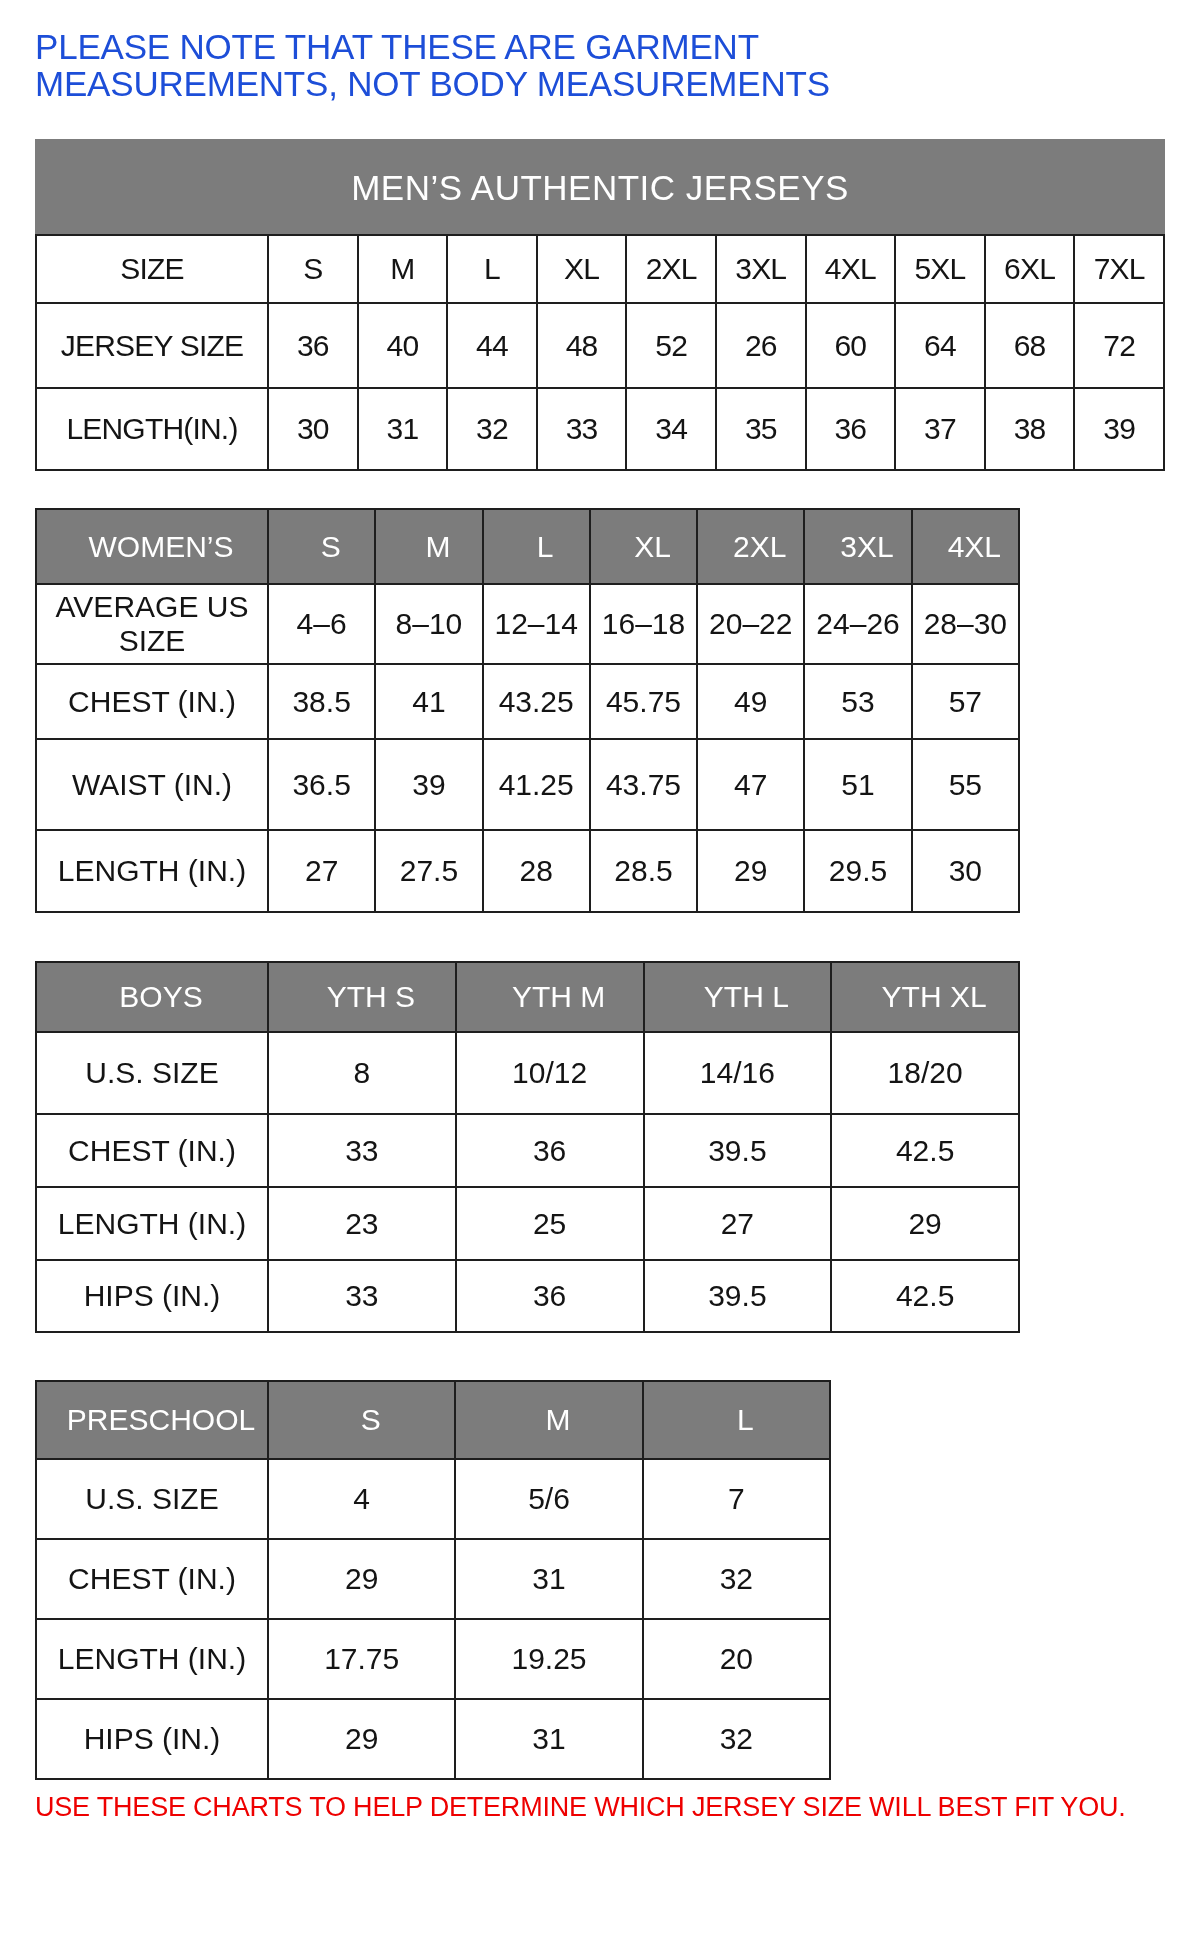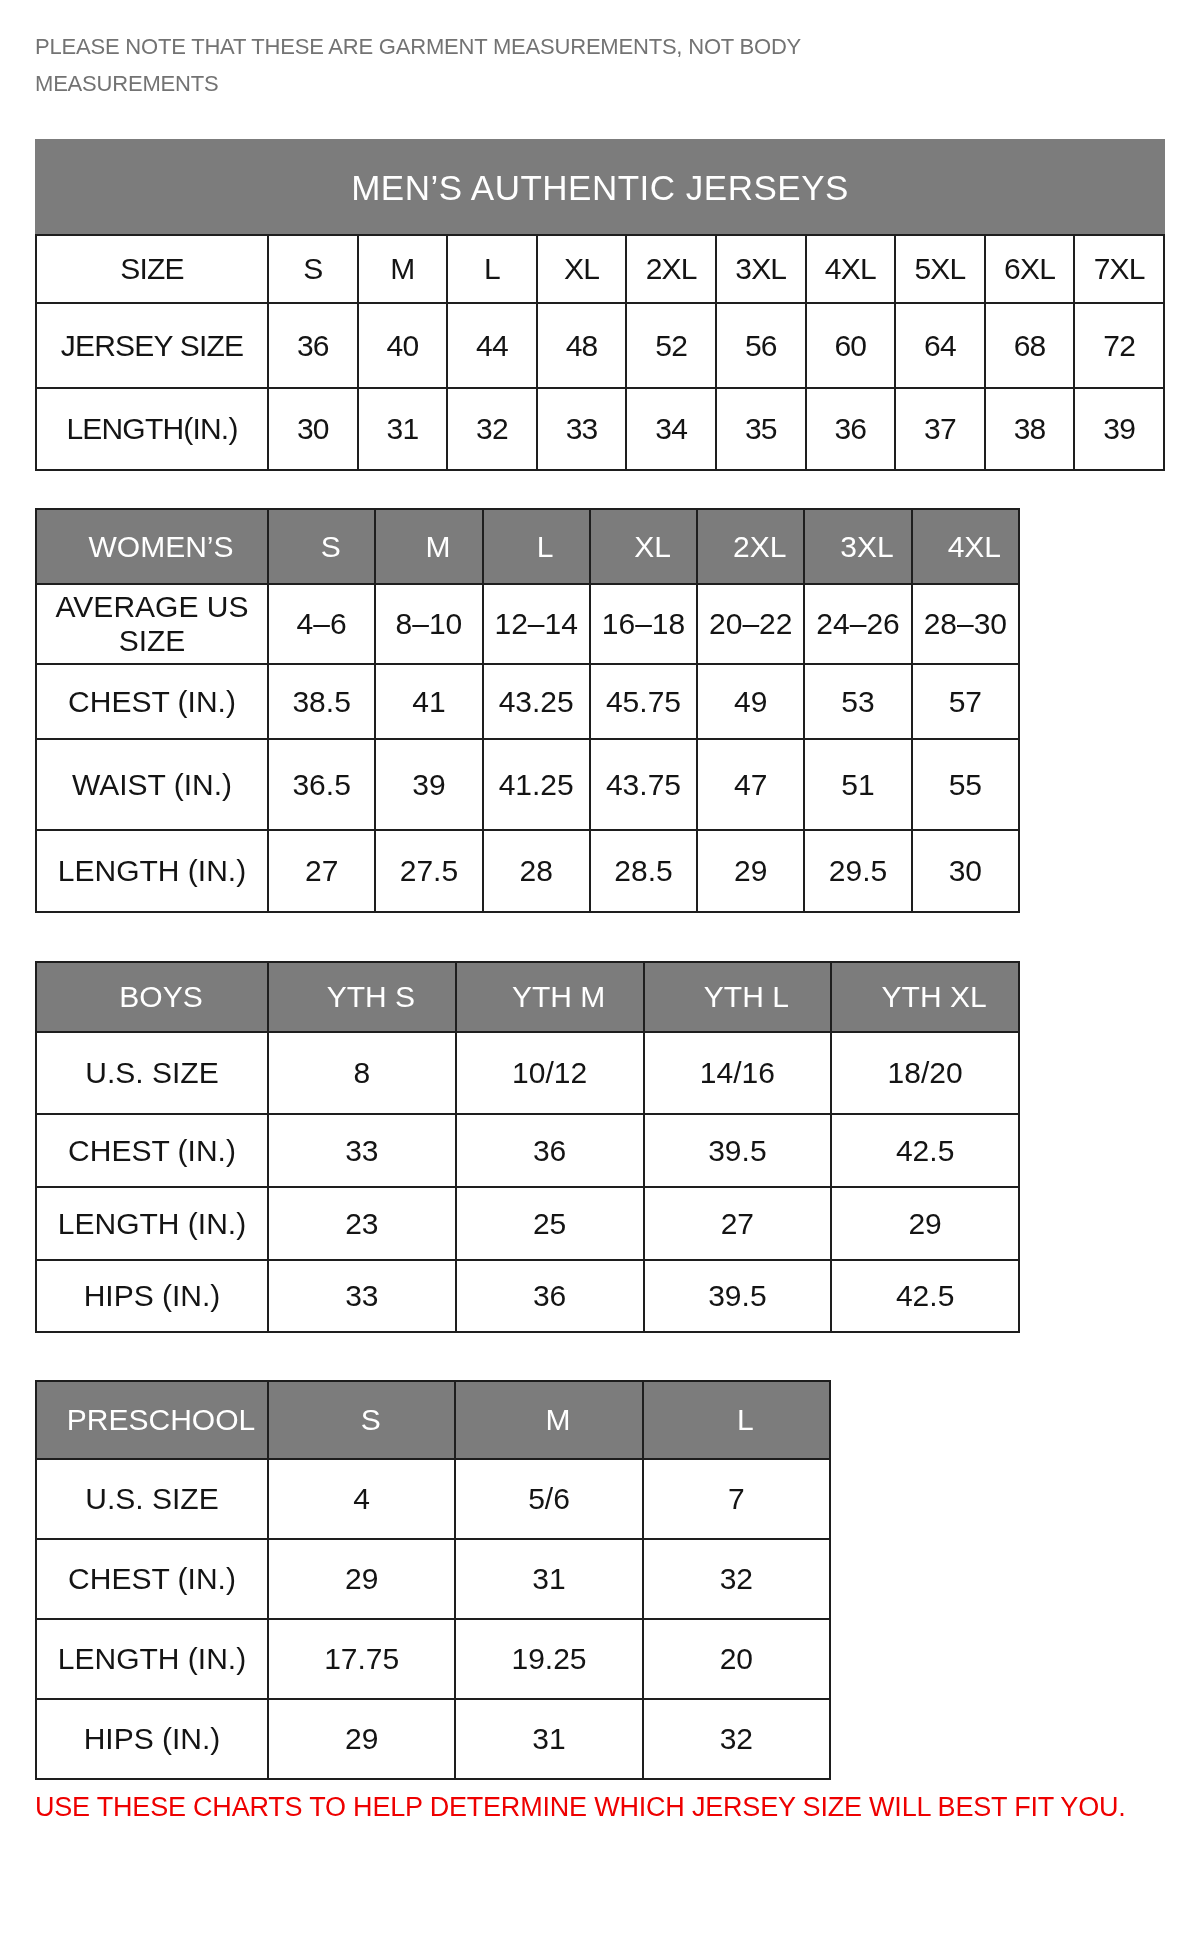--- a/index.html
+++ b/index.html
@@ -10,22 +10,22 @@
   }
   .wrap{padding:22px 35px 0 35px;}
 
   
   .title{height:62px;line-height:62px;white-space:nowrap;}
   .title span{
     display:inline-block;font-size:60px;font-weight:900;letter-spacing:-1px;
     transform:scaleX(0.70);transform-origin:left center;color:#0a0a0a;
   }
   
-  .note{margin-top:6px;max-width:930px;font-size:22px;line-height:37px;
-        color:#737373;letter-spacing:-0.2px;}
+  .note{margin-top:6px;max-width:930px;font-size:35px;line-height:37px;
+        color:#1d4ed8;letter-spacing:-0.2px;}
   .footer{margin-top:12px;font-size:27px;color:#ee0000;letter-spacing:-0.2px;white-space:nowrap;}
 
   
   table{border-collapse:collapse;table-layout:fixed;}
   td,th{border:2px solid #1e1e1e;text-align:center;vertical-align:middle;
         padding:0;font-weight:400;font-size:30px;color:#141414;line-height:34px;}
   th.gray,tr.r-ghead th{background:#7c7c7c;color:#ffffff;padding-left:18px;}
   col.c-label{width:232px;}
 
   
@@ -94,21 +94,21 @@
       <td>6XL</td>
       <td>7XL</td>
     </tr>
     <tr class="r-d0">
       <td class="lbl">JERSEY SIZE</td>
       <td>36</td>
       <td>40</td>
       <td>44</td>
       <td>48</td>
       <td>52</td>
-      <td>56</td>
+      <td>26</td>
       <td>60</td>
       <td>64</td>
       <td>68</td>
       <td>72</td>
     </tr>
     <tr class="r-d2">
       <td class="lbl">LENGTH(IN.)</td>
       <td>30</td>
       <td>31</td>
       <td>32</td>

